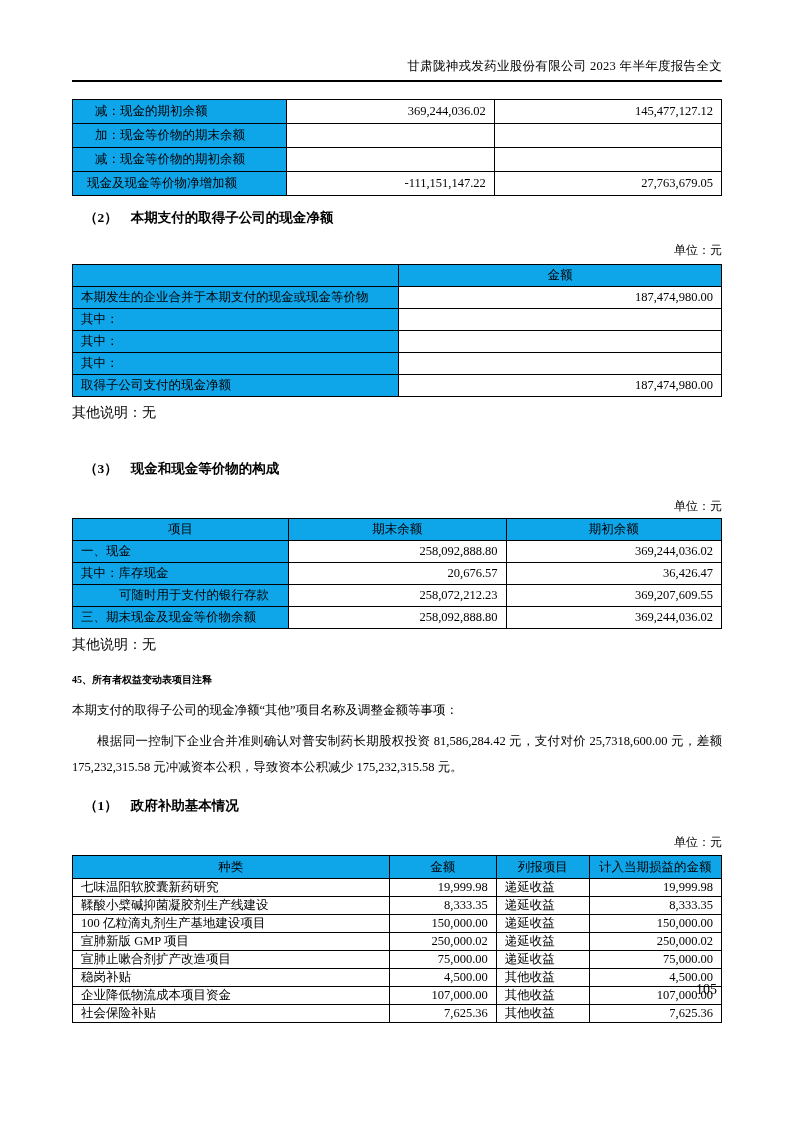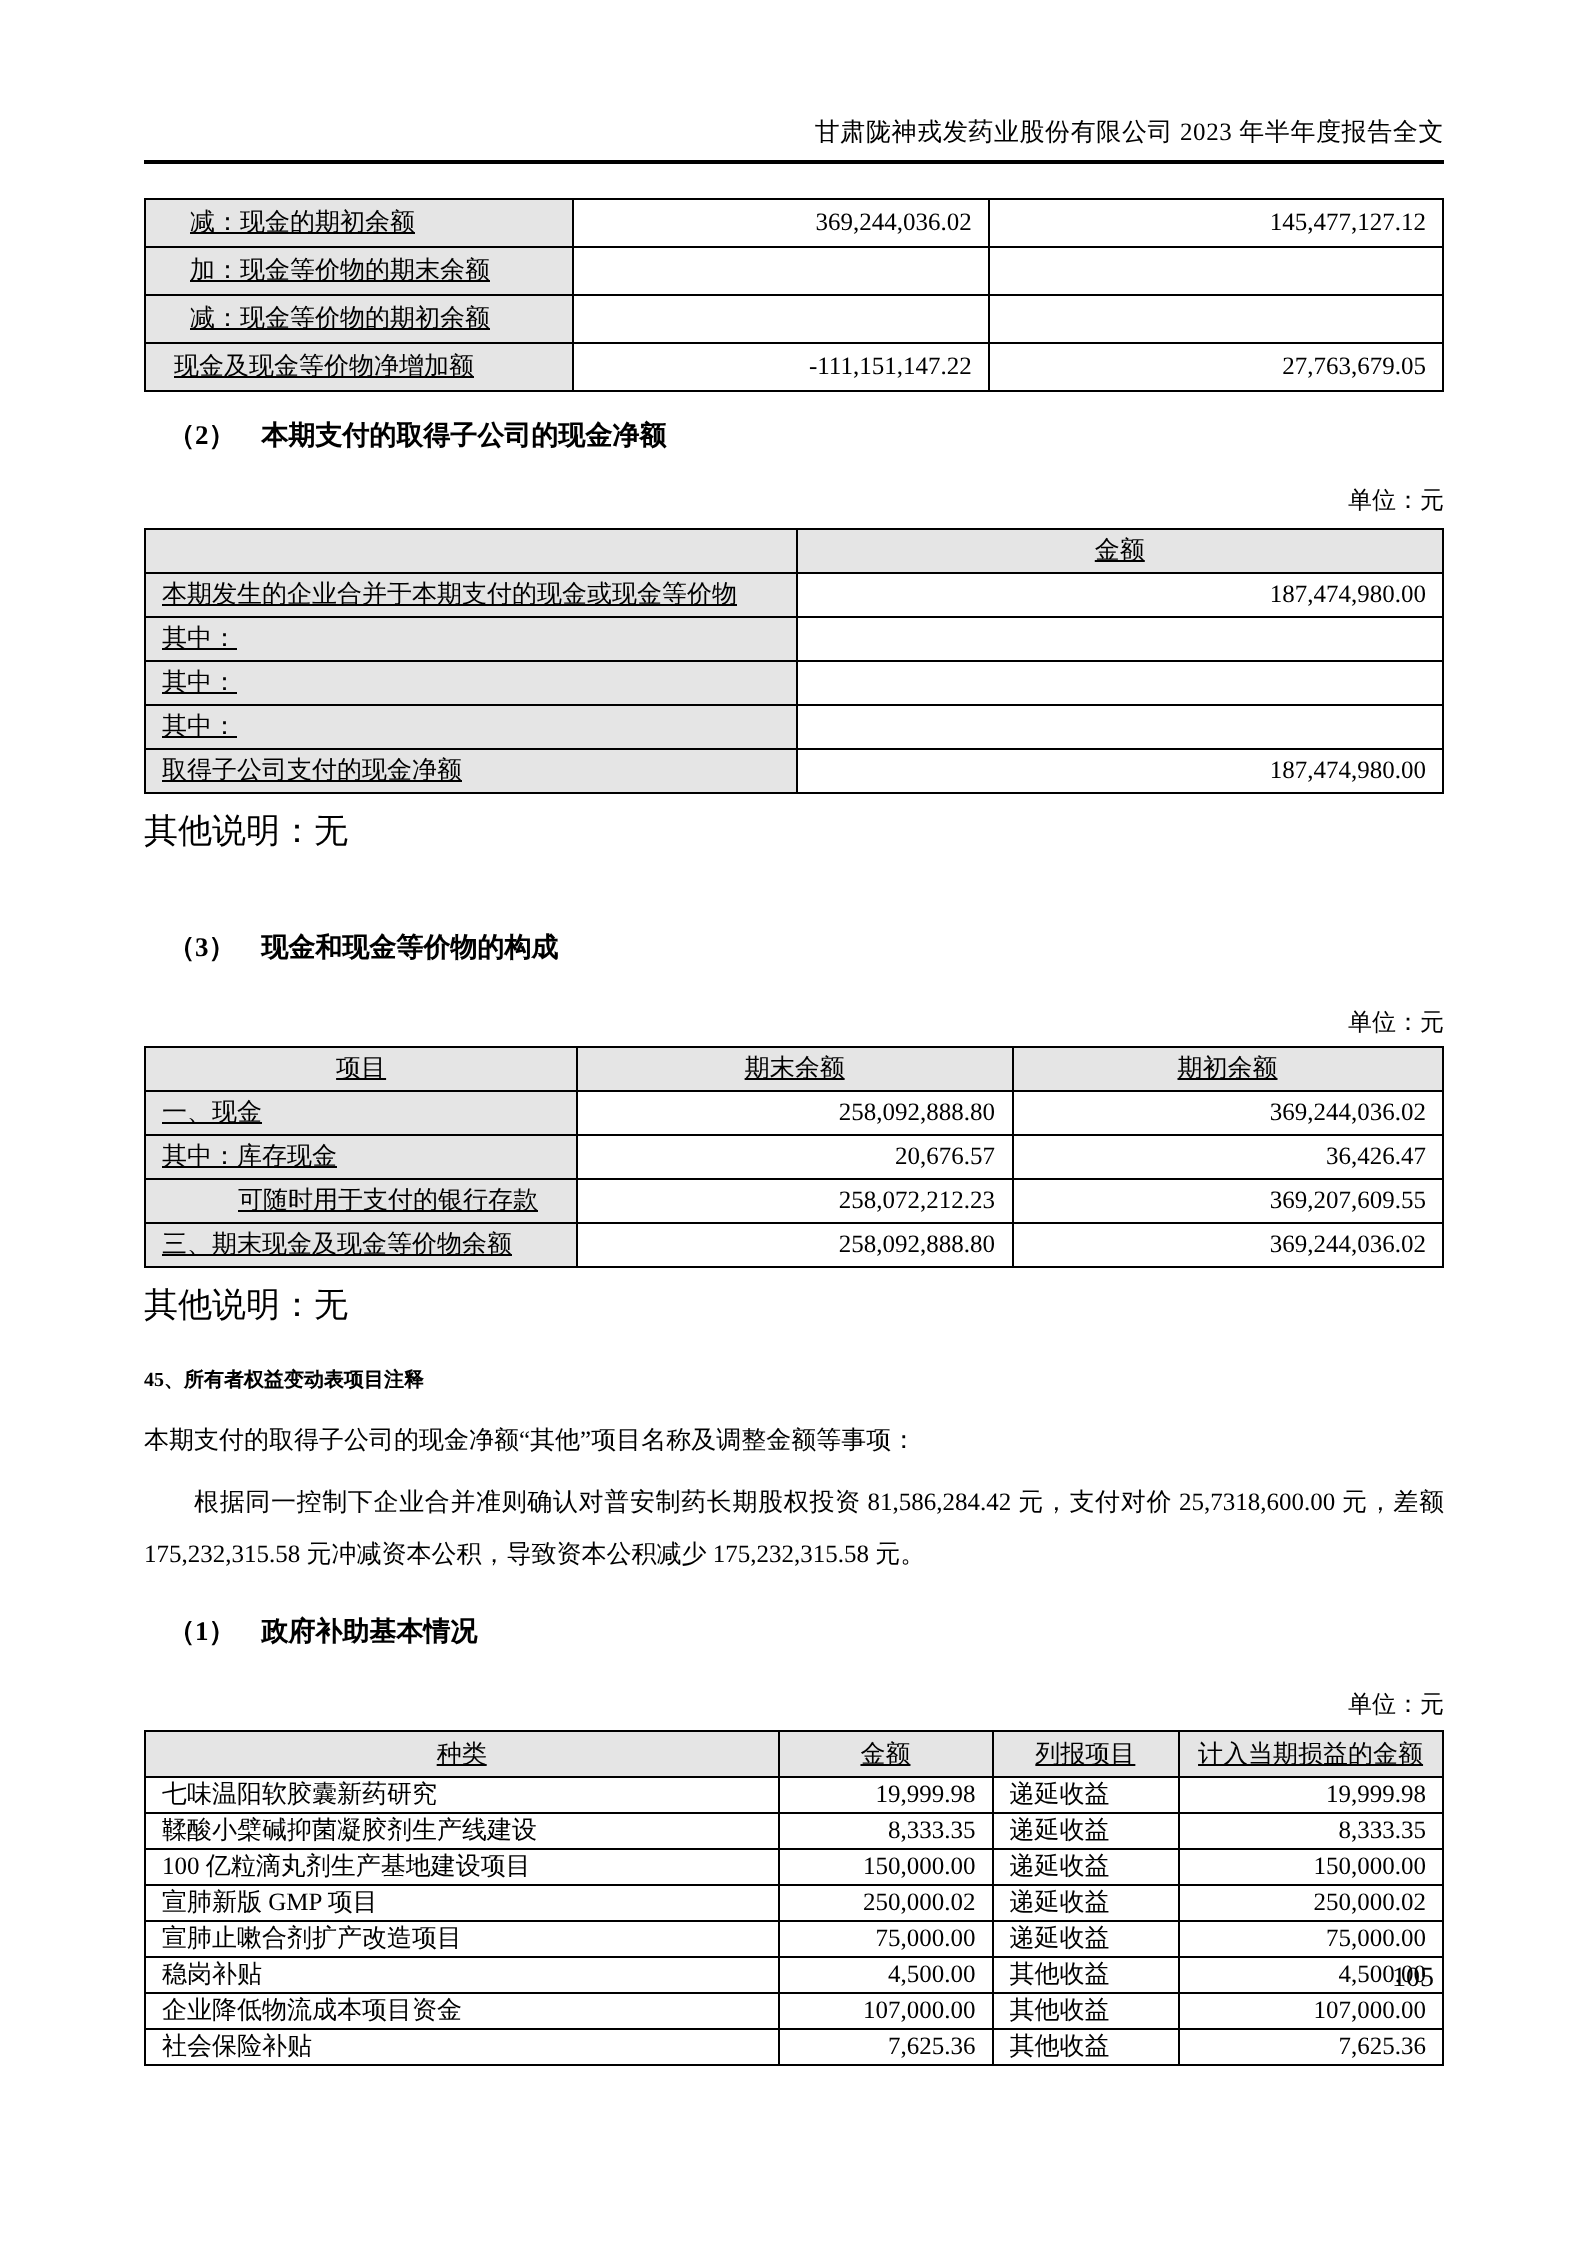--- a/index.html
+++ b/index.html
@@ -4,40 +4,40 @@
 <style>
   html,body {margin:0; padding:0; background:#ffffff;}
   .page {
     width:793px; height:1058px; background:#fff; position:relative;
     box-sizing:border-box; padding:58px 71px 0 72px; color:#000;
     font-family:"Liberation Serif","DejaVu Serif",serif;
   }
   .doc-header {text-align:right; font-size:12.5px; padding-bottom:5px; border-bottom:2px solid #000; letter-spacing:0.3px;}
   table {width:100%; border-collapse:collapse; table-layout:fixed;}
   td {border:1px solid #000; padding:0 8px; font-size:12.5px; vertical-align:middle; overflow:hidden; white-space:nowrap;}
-  .shade {background:#e5e5e5;text-decoration:underline;}
+  .shade {background:#0ea5e9;}
   .c {text-align:center;}
   .r {text-align:right;}
   .t1 {margin-top:17px;}  .t1 td {height:23px;}
   .t2 {margin-top:5px;}   .t2 td {height:21px;}
   .t3 {margin-top:3px;padding-left:41px;}   .t3 td {height:21px;}
   .t4 {margin-top:4px;}   .t4 td {height:17px;} .t4 tr.hdr td {height:22px;}
   .pad-lg {padding-left:22px;}
   .pad-md {padding-left:14px;}
   .indent1 {padding-left:46px;}
   .sub-heading {font-weight:bold; font-size:13.5px; margin:13px 0 0 12px;}
   .sub-heading .num {margin-right:13px;}
   .sp20 {margin-top:38px;}
   .sp17 {margin-top:17px;}
   .main-heading {font-weight:bold; font-size:10px; margin-top:19px;}
   .sp18 {margin-top:18px;}
   .unit {text-align:right; font-size:12px; margin-top:15px;}
   .unit.sp20u {margin-top:20px;}
   .unit.sp19u {margin-top:19px;}
-  .note {font-size:17px; margin-top:7px;}
+  .note {font-size:14px; margin-top:7px;}
   .para {font-size:12.5px; margin-top:15px;}
   .para-indent {font-size:12.5px; text-indent:2em; line-height:26px; margin-top:9px; text-align:justify;}
   .page-number {position:absolute; top:982px; right:76px; font-size:14px;}
 </style>
 </head>
 <body>
 
 <div class="page">
 
   <div class="doc-header">甘肃陇神戎发药业股份有限公司 2023 年半年度报告全文</div>

